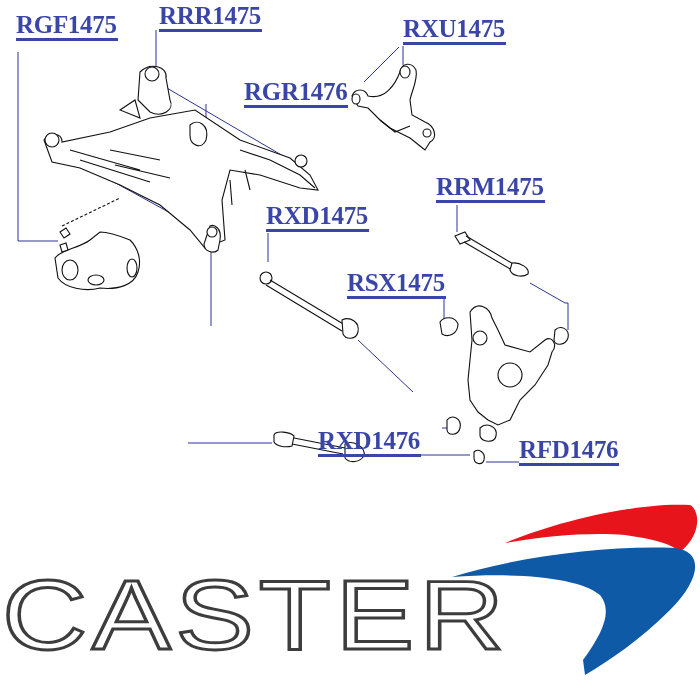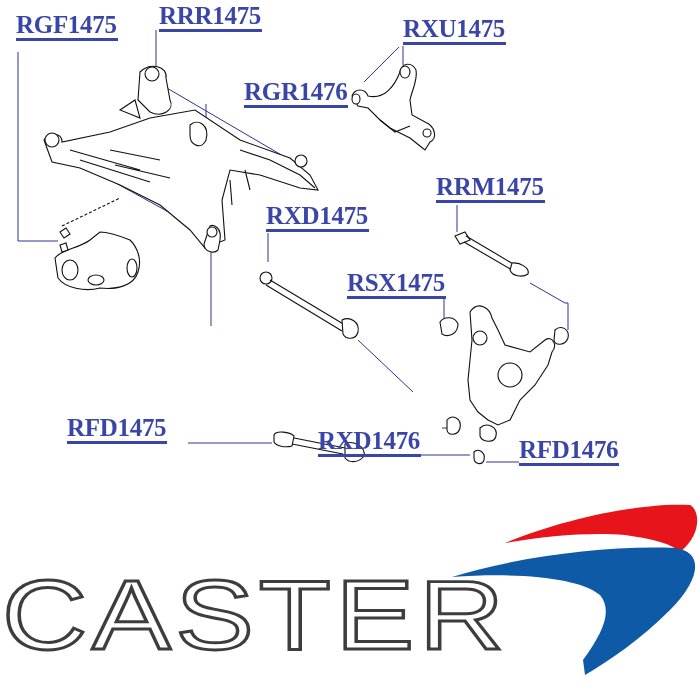--- a/index.html
+++ b/index.html
@@ -120,21 +120,20 @@
   </svg>
 
   <div class="label" style="left:16px;top:12px;">RGF1475</div>
   <div class="label" style="left:159px;top:3px;">RRR1475</div>
   <div class="label" style="left:403px;top:16px;">RXU1475</div>
   <div class="label" style="left:208px;top:79px;margin-left:36px;">RGR1476</div>
   <div class="label" style="left:436px;top:174px;">RRM1475</div>
   <div class="label" style="left:266px;top:203px;">RXD1475</div>
   <div class="label" style="left:347px;top:270px;">RSX1475</div>
   <div class="label" style="left:318px;top:392px;margin-top:36px;">RXD1476</div>
-  <div class="label" style="left:67px;top:415px;">RFD1475</div>
   <div class="label" style="left:519px;top:437px;">RFD1476</div>
 
   <svg class="logo" viewBox="0 0 700 210" xmlns="http://www.w3.org/2000/svg">
     <path d="M505,53 C560,30 640,12 690,15 C700,20 702,45 680,62 C672,55 660,50 625,45 C590,42 545,46 505,53 Z" fill="#e8141c"></path>
     <path d="M452,87 C520,66 610,55 675,58 C705,62 700,90 670,120 C640,150 610,170 585,185 L583,170 C605,140 612,120 600,105 C580,88 520,82 452,87 Z" fill="#0e5aa6"></path>
   </svg>
   <div class="brand-text">CASTER</div>
 
 </div>
 

